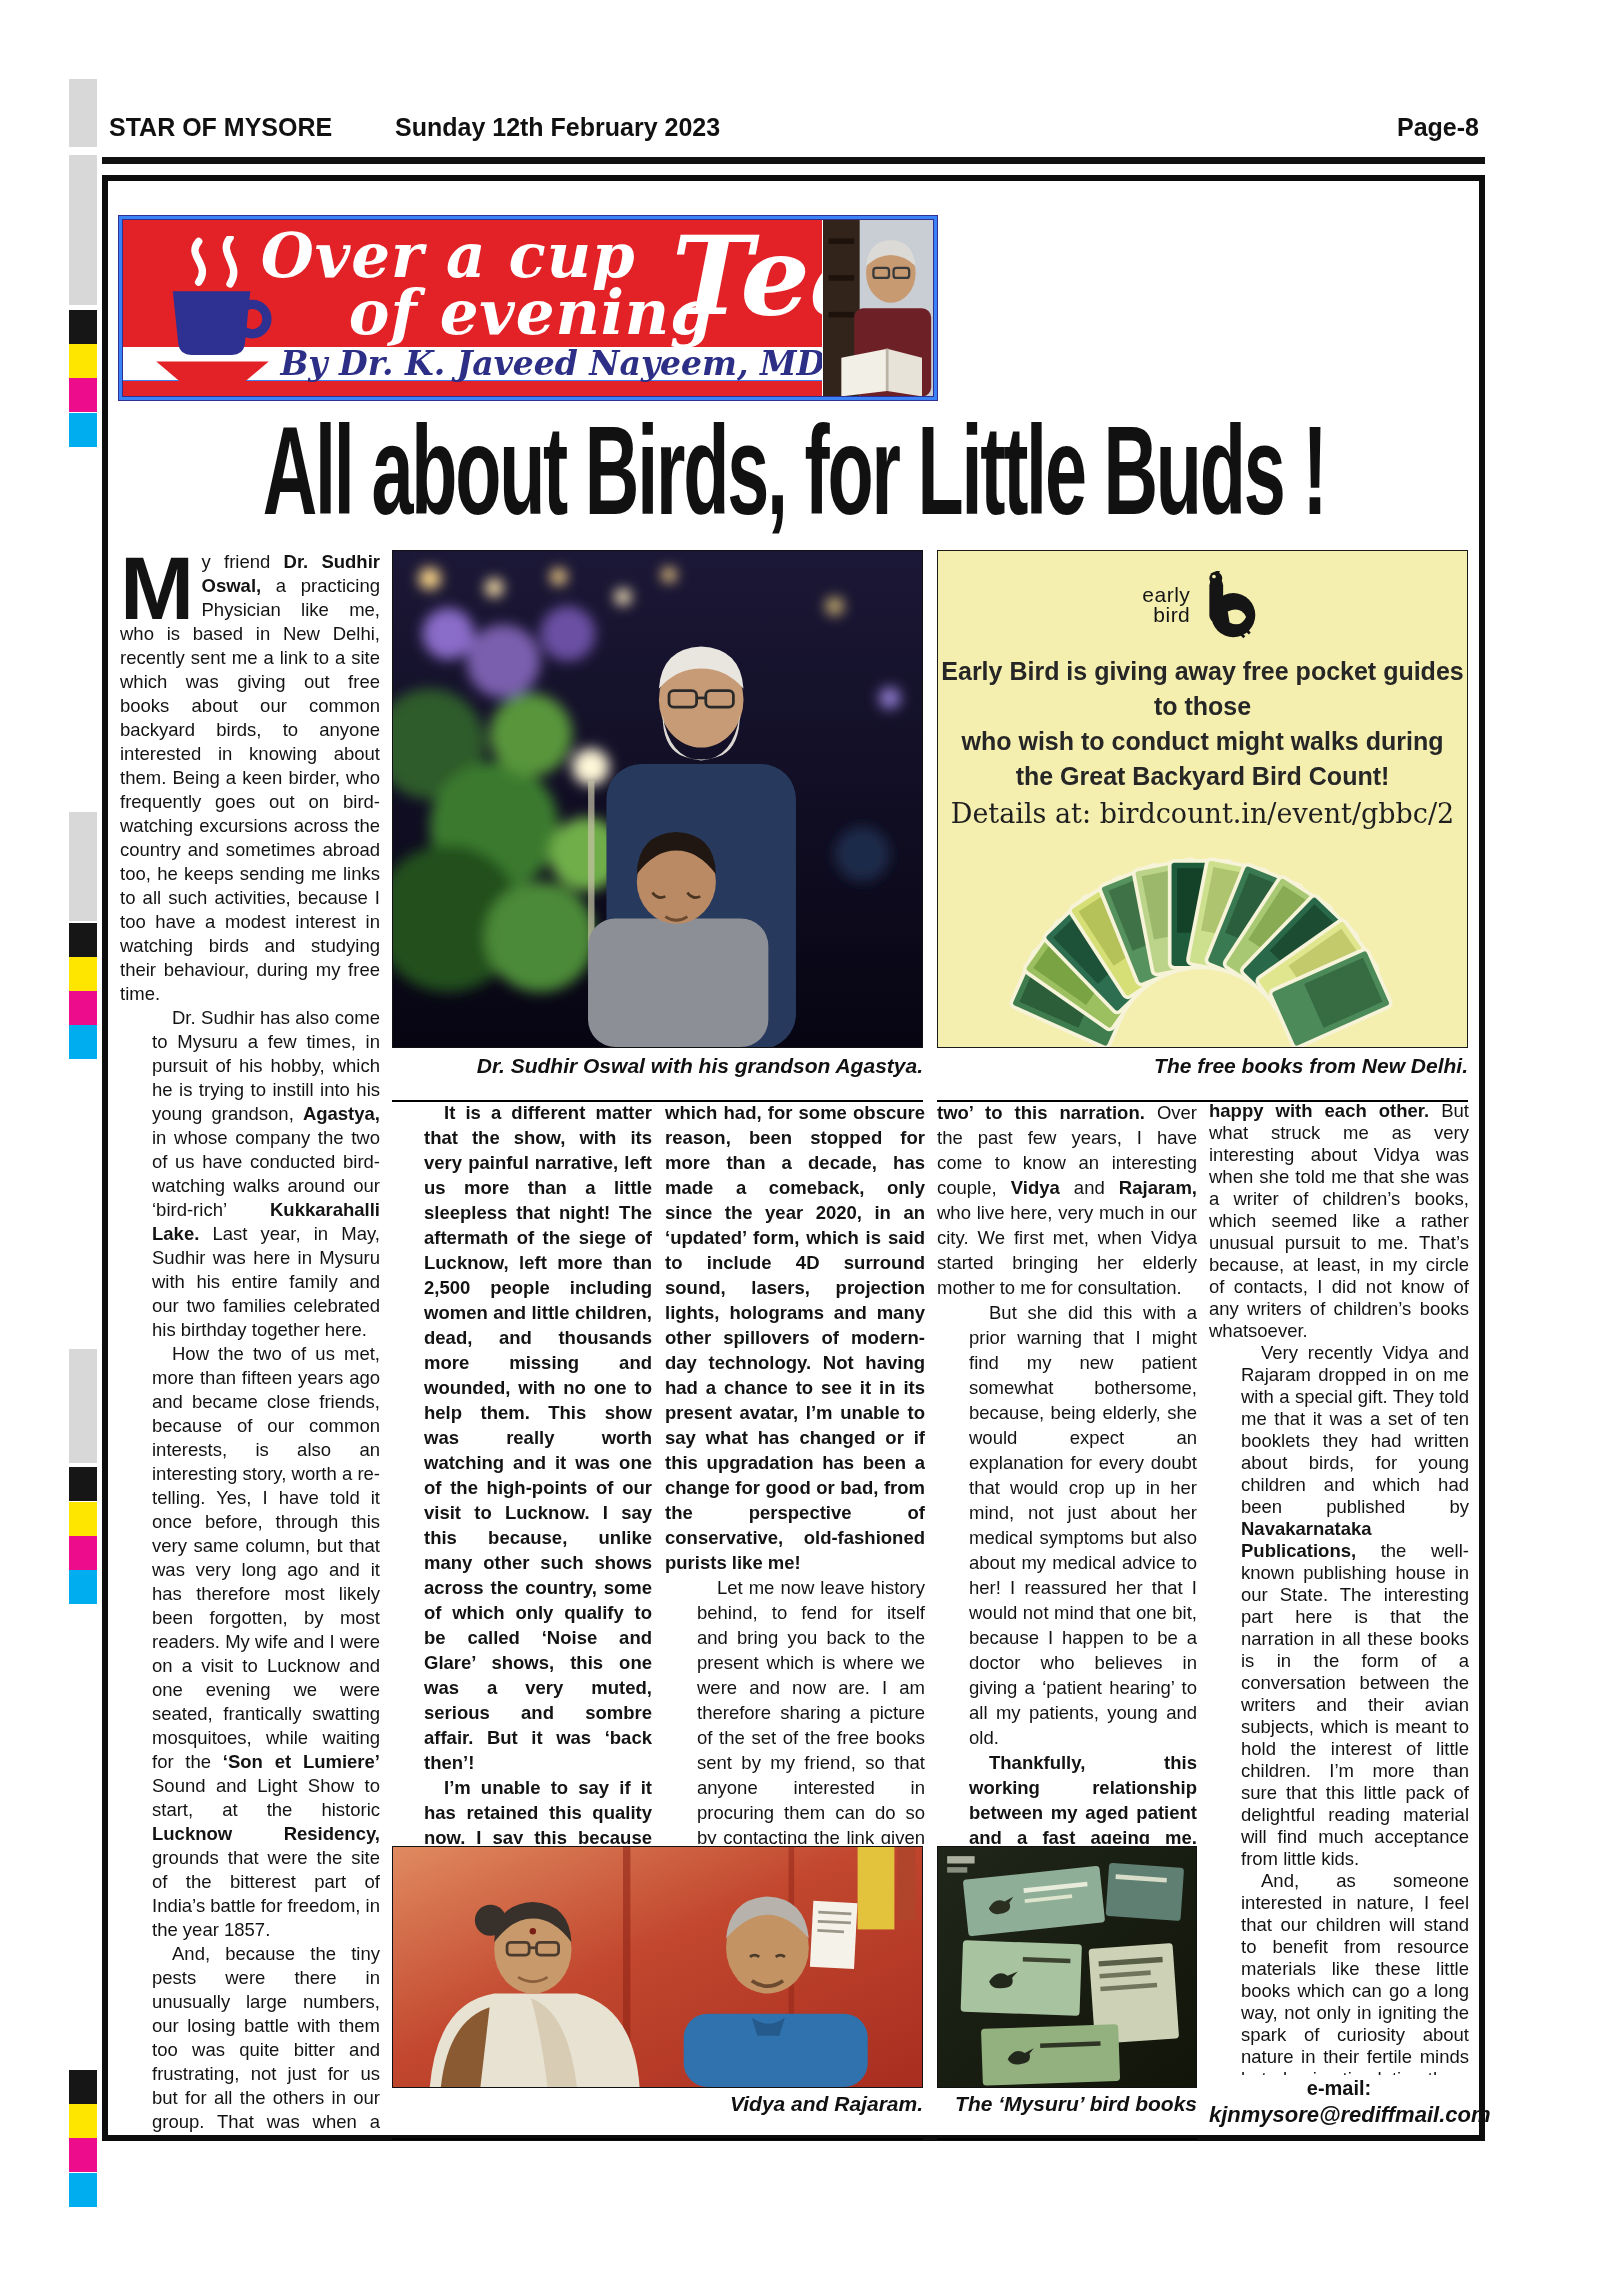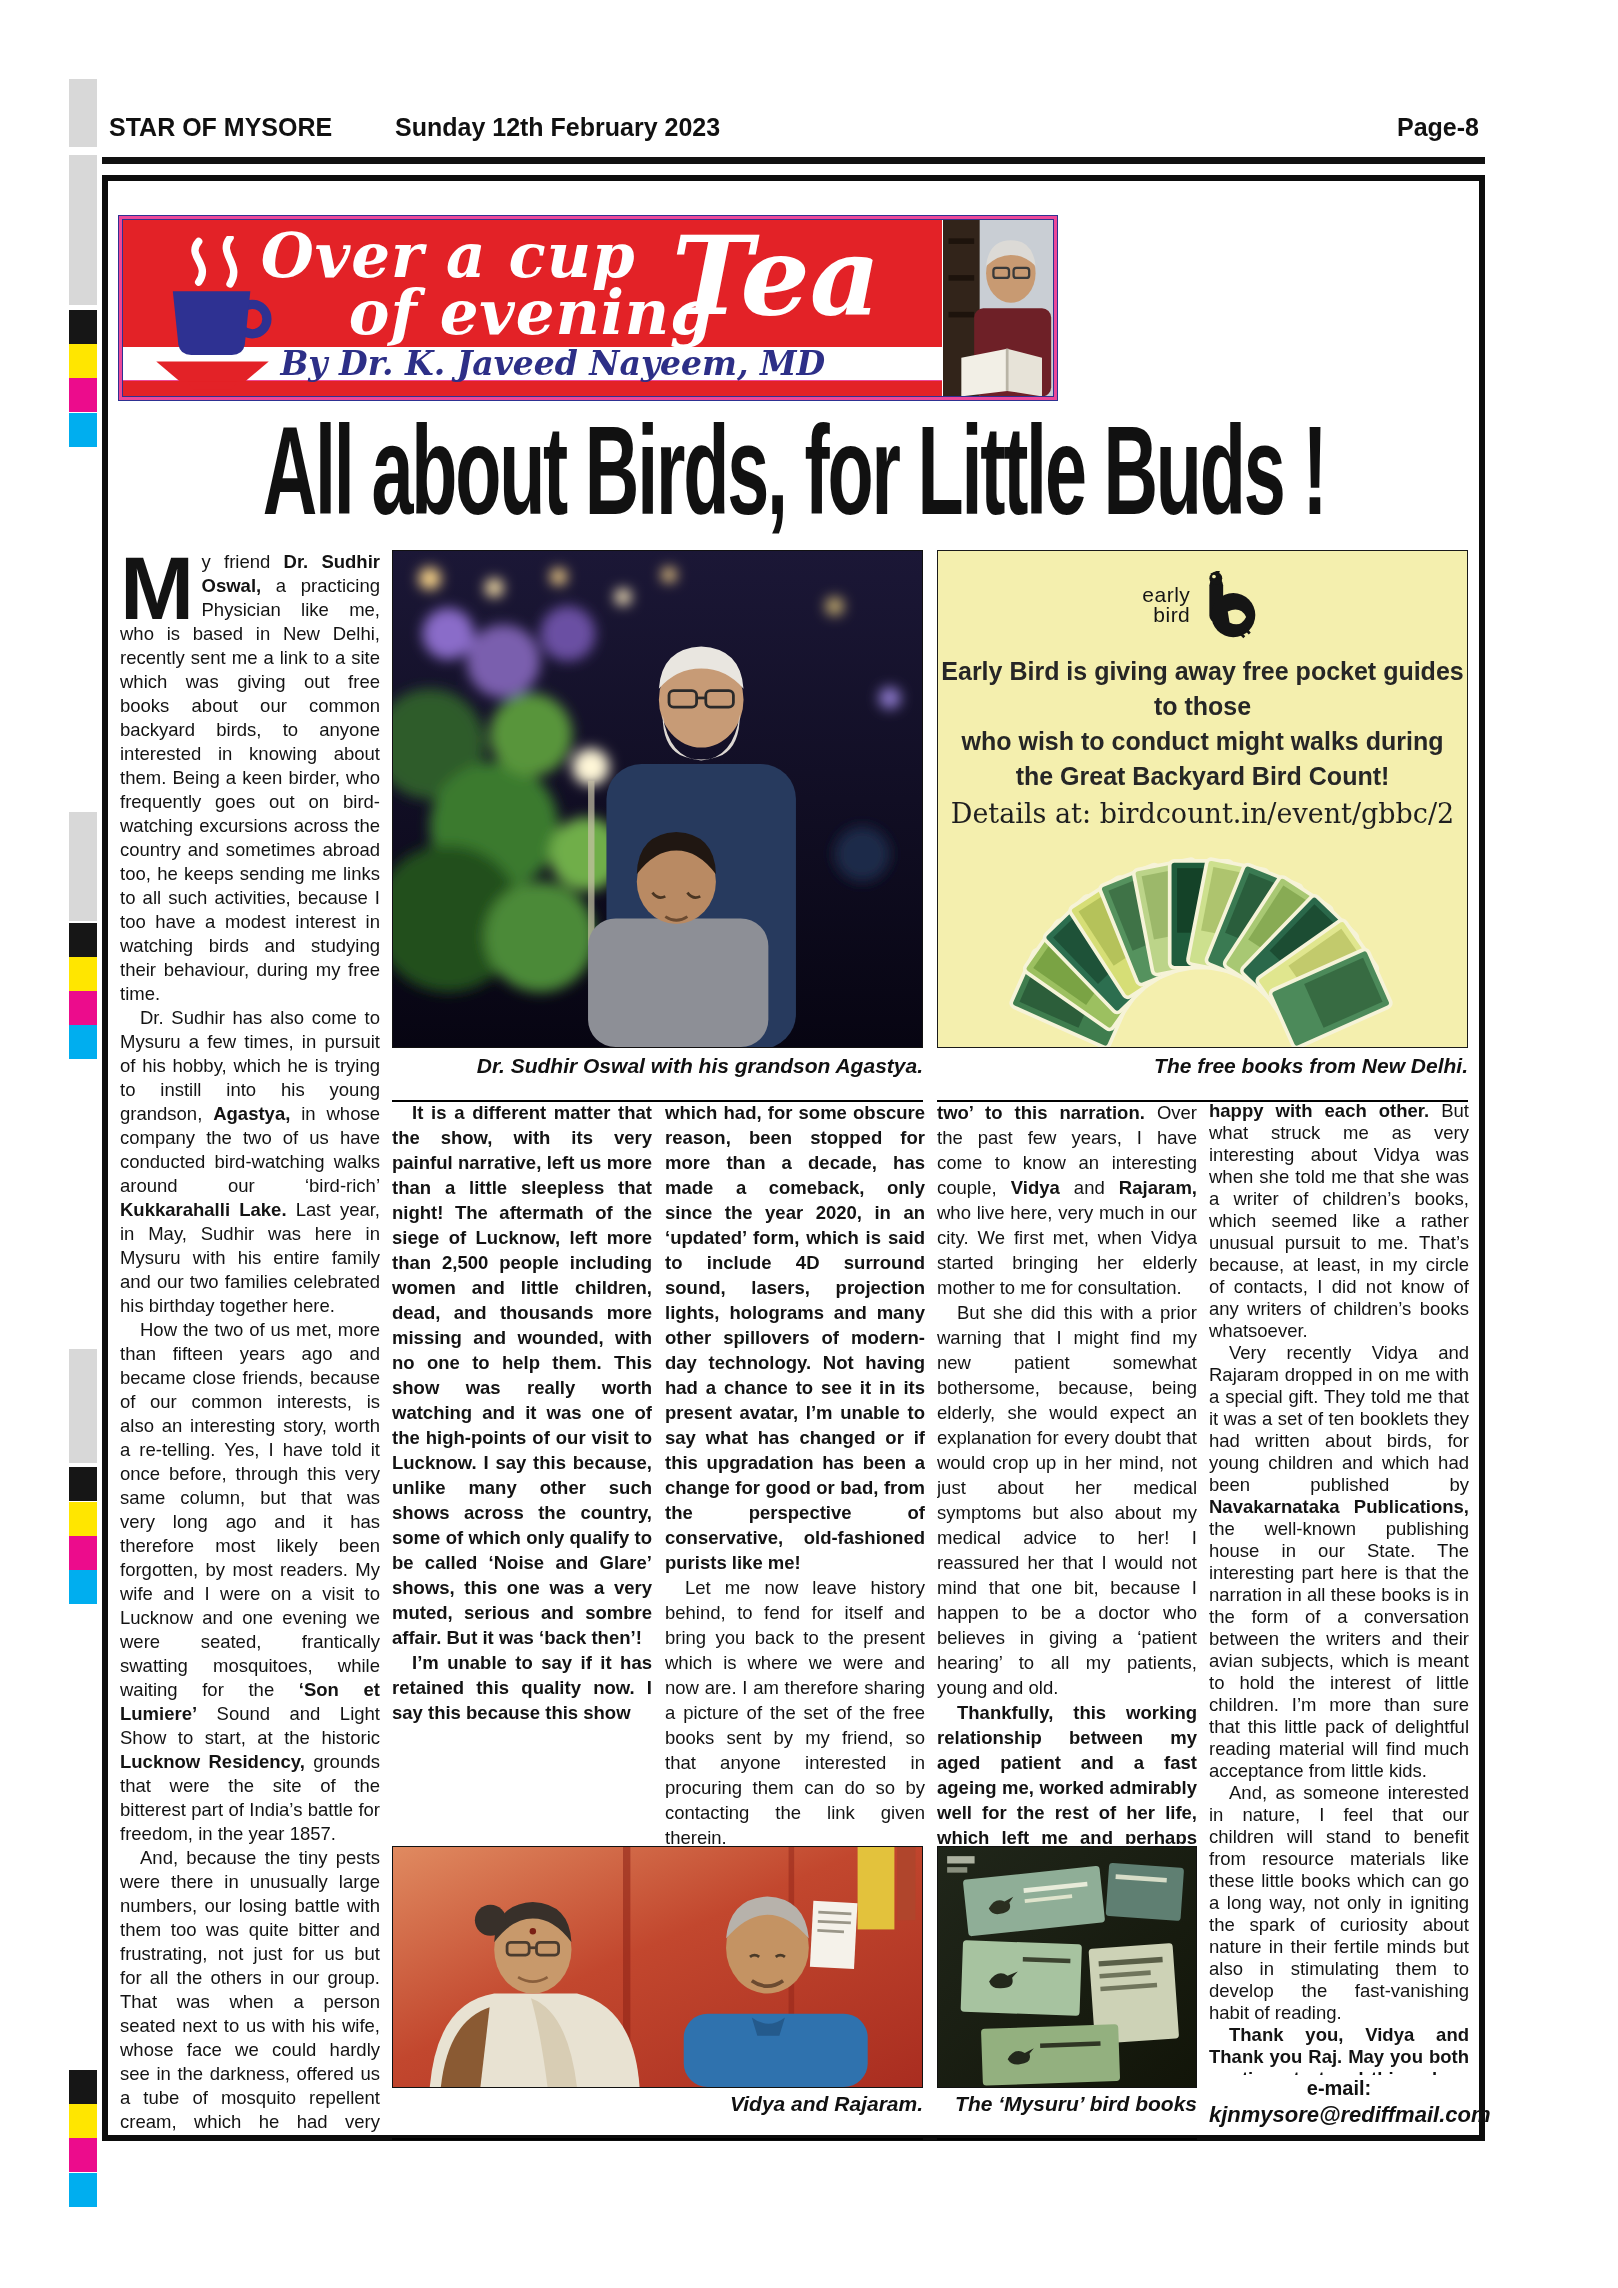--- a/index.html
+++ b/index.html
@@ -14,22 +14,22 @@
     font-weight:bold; font-size:25px; letter-spacing:0; }
   .pageheader .pub { width:231px; }
   .pageheader .date { margin-left:55px;text-align:right; }
   .pageheader .pageno { margin-left:auto; }
   .header-rule { position:absolute; left:102px; top:157px; width:1383px; height:7.4px; background:#111; }
 
   
   .frame { position:absolute; left:102px; top:175px; width:1383px; height:1966px; border:6.5px solid #0d0d0d; background:#fff; }
 
   
-  .masthead { position:absolute; left:118px; top:215px; width:940px; height:186px;
-    border:1.8px solid #2e3192; background:#ec4899; padding:2.8px; }
+  .masthead { position:absolute; left:118px; top:215px; width:820px; height:186px;
+    border:1.8px solid #2e3192; background:#3b82f6; padding:2.8px; }
   .masthead-inner { position:relative; width:100%; height:100%; border:1.8px solid #2e3192; overflow:hidden; }
   .mast-red { position:absolute; left:0; top:0; right:0; height:127px; background:#e32227; }
   .mast-band { position:absolute; left:0; top:127px; right:0; height:33px; background:#fff; }
   .mast-strip { position:absolute; left:0; top:161px; right:0; bottom:0; background:#e32227; }
   .mast-title { position:absolute; color:#fff; font-family:"DejaVu Serif", serif;
     font-style:italic; font-weight:bold; white-space:nowrap; z-index:2; }
   .mt1 { left:138px; top:0px; font-size:61px; letter-spacing:0.9px; }
   .mt2 { left:226px; top:57px; font-size:61px; letter-spacing:0.9px; }
   .mt3 { left:549px; top:-7.4px; font-size:109px; }
   .mast-byline { position:absolute; left:0; top:128px; width:703px; height:33px; z-index:3;
@@ -41,21 +41,21 @@
   
   .headline-wrap { position:absolute; left:109px; top:412px; width:1370px; height:122px; }
   .headline { position:absolute; left:50%; top:0; white-space:nowrap; font-weight:bold;
     font-size:126px; line-height:118px; letter-spacing:-3.7px; color:#111;
     transform:translateX(-50%) scaleX(0.60); }
 
   
   .colbox { position:absolute; width:260px; overflow:hidden; text-align:justify;
     font-size:18.5px; line-height:24px; color:#131313; }
   .colbox p { margin:0; }
-  .colbox p.ind { text-indent:20px; }
+  .colbox p.ind { text-indent:20px;margin-left:32px; }
   #col1 { left:120px; top:550px;  height:1586px; }
   #col2 { left:392px; top:1100px; height:744px; line-height:25px; }
   #col3 { left:665px; top:1100px; height:744px; line-height:25px; }
   #col4 { left:937px; top:1100px; height:744px; line-height:25px; }
   #col5 { left:1209px; top:1100px; height:975px; line-height:22px; }
   .dropcap { float:left; font-size:89px; line-height:68px; font-weight:bold; padding:3.7px 7.4px 0 0; }
 
   .emailblock { position:absolute; left:1209px; top:2075px; width:260px; text-align:center; }
   .emailblock .lab { font-weight:bold; font-size:20px; line-height:26px; }
   .emailblock .adr { font-weight:bold; font-style:italic; font-size:22px; line-height:28px; }

